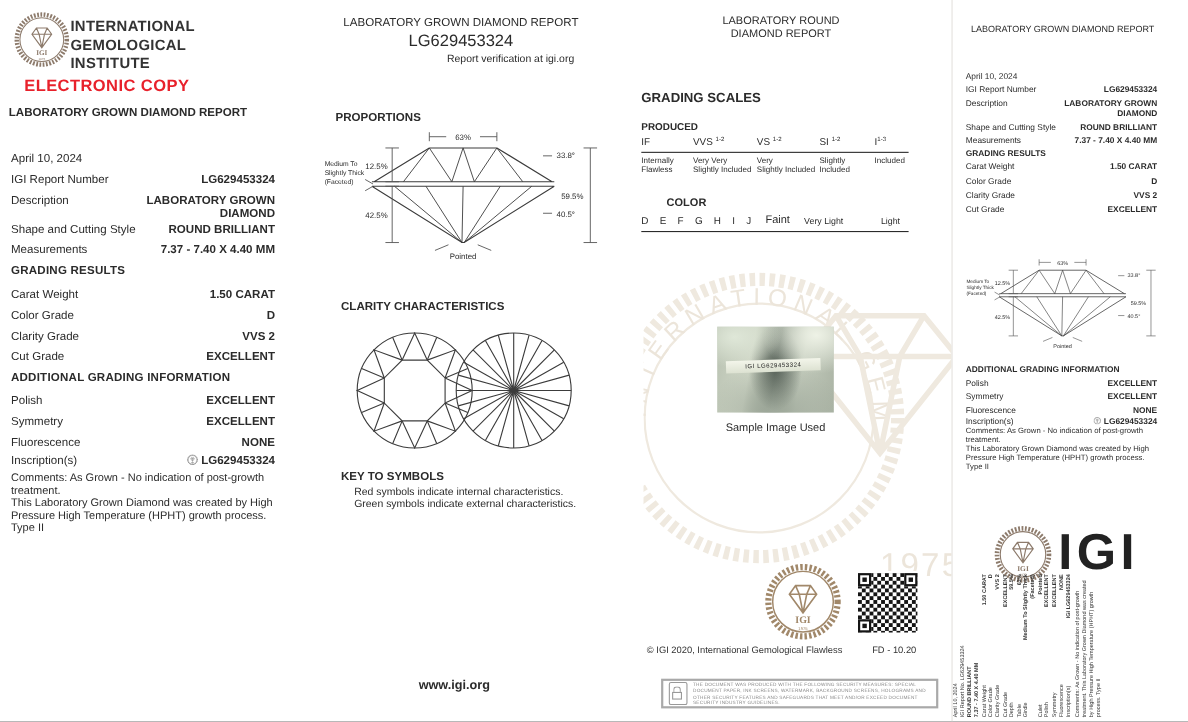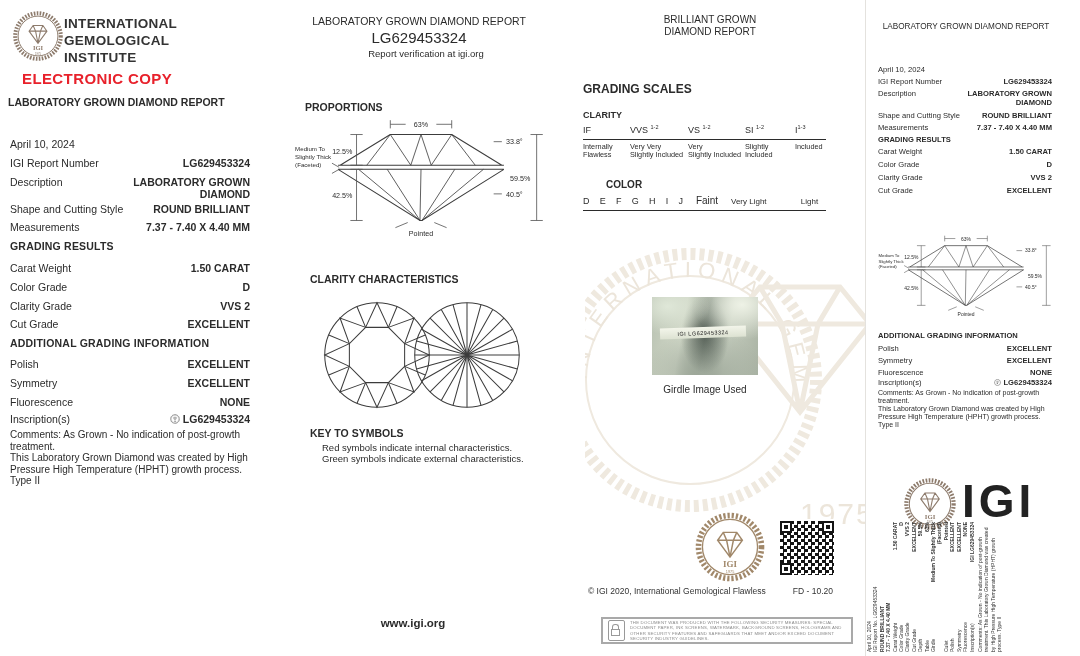--- a/index.html
+++ b/index.html
@@ -201,21 +201,21 @@
         </svg> <span>LG629453324</span></span>
   </div>
   <div class="abs" style="left:10px;top:429px;width:250px;font-size:10px;line-height:11.6px">
     <div>Comments: As Grown - No indication of post-growth treatment.</div>
     <div>This Laboratory Grown Diamond was created by High Pressure High Temperature (HPHT) growth process.</div>
     <div>Type II</div>
   </div>
 
   <div class="abs" style="left:309px;top:15px;width:220px;text-align:center;font-size:10.5px">LABORATORY GROWN DIAMOND REPORT</div>
   <div class="abs" style="left:309px;top:29px;width:220px;text-align:center;font-size:15px">LG629453324</div>
-  <div class="abs" style="left:316px;top:48px;width:220px;text-align:center;font-size:9.5px">Report verification at igi.org</div>
+  <div class="abs" style="left:302px;top:48px;width:220px;text-align:right;font-size:9.5px">Report verification at igi.org</div>
 
   <div class="abs b" style="left:305px;top:101px;font-size:10.5px">PROPORTIONS</div>
   <svg class="abs" style="left:293px;top:112px" width="256" height="131">
       <use href="#prop"></use>
     </svg>
 
   <div class="abs b" style="left:310px;top:273px;font-size:10.5px">CLARITY CHARACTERISTICS</div>
   <svg class="abs" style="left:321px;top:299px" width="112" height="112">
       <use href="#crownplot"></use>
     </svg>
@@ -225,26 +225,26 @@
 
   <div class="abs b" style="left:310px;top:427px;font-size:10.5px">KEY TO SYMBOLS</div>
   <div class="abs" style="left:322px;top:443px;font-size:9.5px;line-height:10.5px">
     <div>Red symbols indicate internal characteristics.</div>
     <div>Green symbols indicate external characteristics.</div>
   </div>
 
   <div class="abs b" style="left:348px;top:617px;width:130px;text-align:center;font-size:11.5px">www.igi.org</div>
 
   <div class="abs" style="left:630px;top:14px;width:160px;text-align:center;font-size:10px;line-height:11.5px">
-    <div>BRILLIANT GROWN</div>
+    <div>LABORATORY ROUND</div>
     <div>DIAMOND REPORT</div>
   </div>
 
   <div class="abs b" style="left:583px;top:82px;font-size:12px">GRADING SCALES</div>
-  <div class="abs b" style="left:583px;top:110px;font-size:9px">CLARITY</div>
+  <div class="abs b" style="left:583px;top:110px;font-size:9px">PRODUCED</div>
 
   <div class="abs" style="left:583px;top:124px;width:243px">
     <div class="cl-cols" style="font-size:9px">
       <div style="width:47px"><span>IF</span><sup></sup></div>
       <div style="width:58px"><span>VVS</span> <sup>1-2</sup></div>
       <div style="width:57px"><span>VS</span> <sup>1-2</sup></div>
       <div style="width:50px"><span>SI</span> <sup>1-2</sup></div>
       <div style="width:31px"><span>I</span><sup>1-3</sup></div>
     </div>
     <div class="rule" style="margin-top:4px"></div>
@@ -287,21 +287,21 @@
       <div style="width:48px;text-align:center;font-size:10px">Faint</div>
       <div style="width:62px;text-align:left;font-size:8px">Very Light</div>
       <div style="width:33px;text-align:center;font-size:8px">Light</div>
     </div>
     <div class="rule" style="margin-top:4px"></div>
   </div>
 
   <div class="sample">
     <div class="insc-band">IGI LG629453324</div>
   </div>
-  <div class="abs" style="left:638px;top:384px;width:134px;text-align:center;font-size:10px">Girdle Image Used</div>
+  <div class="abs" style="left:638px;top:384px;width:134px;text-align:center;font-size:10px">Sample Image Used</div>
 
   <svg class="abs" style="left:694px;top:511px;color:#a1886a" width="72" height="72">
       <use href="#seal"></use>
     </svg>
 
   <div class="qr">
     <div class="qr-grid"></div>
     <div class="f" style="left:2px;top:2px"></div>
     <div class="f" style="right:2px;top:2px"></div>
     <div class="f" style="left:2px;bottom:2px"></div>

